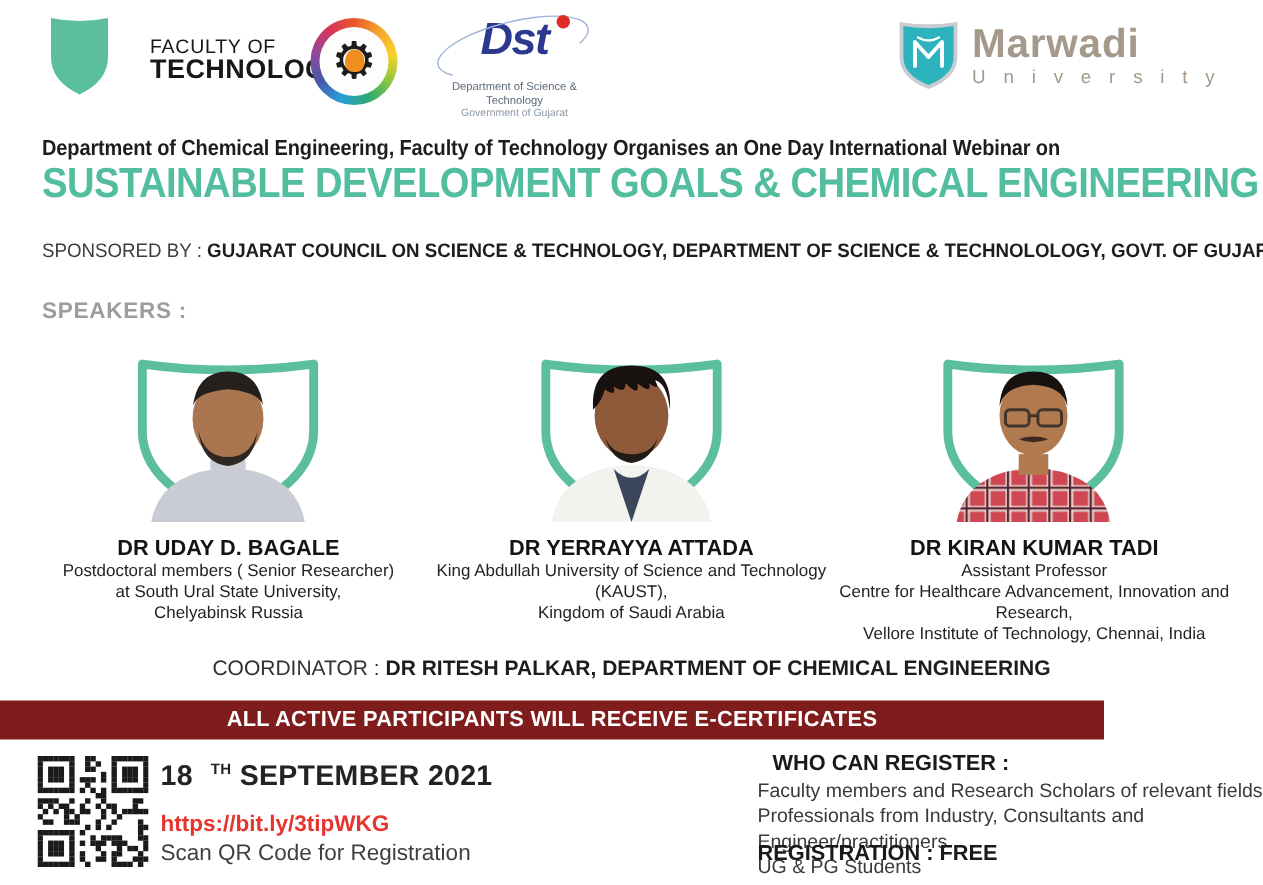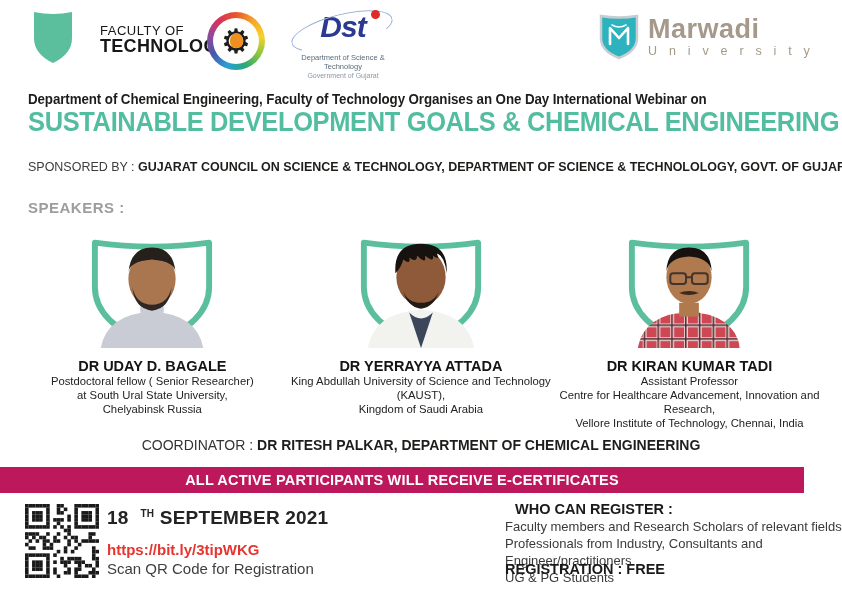--- a/index.html
+++ b/index.html
@@ -53,21 +53,21 @@
   .speaker-row { position:absolute; top:222px; left:18px; width:806px; display:flex; }
   .speaker { width:268.6px; display:flex; flex-direction:column; align-items:center; }
   .portrait { width:160px; height:130px; }
   .sp-name { font-size:14.5px; font-weight:800; color:#141414; margin-top:6px; text-align:center; }
   .sp-line { font-size:11.3px; color:#232323; text-align:center; line-height:1.25; }
   
   .coordinator { position:absolute; top:437px; left:0; width:842px; text-align:center; font-size:14px; color:#1d1d1b; }
   .coordinator .lbl { font-weight:400; color:#333; }
   .coordinator .val { font-weight:800; }
   .banner {
-    position:absolute; top:467px; left:0; width:804px; height:26px; background:#be185d;
+    position:absolute; top:467px; left:0; width:736px; height:26px; background:#7f1d1d;
     display:flex; align-items:center; justify-content:center;
     color:#fff; font-weight:800; font-size:14.5px; letter-spacing:.2px;
   }
   
   .qr { position:absolute; left:25px; top:504px; width:74px; height:74px; }
   .date { position:absolute; left:107px; top:507px; font-size:19px; font-weight:800; color:#232323; letter-spacing:.2px;}
   .date sup { font-size:10px; vertical-align:super;padding-left:12px; }
   .url { position:absolute; left:107px; top:541px; font-size:15px; font-weight:700; color:#e8342e; text-decoration:none; }
   .scan { position:absolute; left:107px; top:560px; font-size:15px; color:#3f3f3f; }
   .who-h { position:absolute; left:505px; top:501px; font-size:14.5px; font-weight:800; color:#1a1a1a;margin-left:10px; }
@@ -140,21 +140,21 @@
         <path d="M22,21 Q80,29 138,21 L138,66 Q138,103 80,124 Q22,103 22,66 Z" fill="#ffffff" stroke="#5bbf9e" stroke-width="6" stroke-linejoin="round"></path>
         <g clip-path="url(#clipA)">
           <path d="M28,128 Q34,94 80,91 Q126,94 132,128 Z" fill="#c9ccd4"></path>
           <rect x="68" y="80" width="24" height="18" rx="8" fill="#c9ccd4"></rect>
           <ellipse cx="80" cy="58" rx="24" ry="28" fill="#a9764f"></ellipse>
           <path d="M56,52 Q58,26 80,26 Q102,26 104,52 Q104,40 80,38 Q56,40 56,52 Z" fill="#26201d"></path>
           <path d="M60,66 Q62,88 80,90 Q98,88 100,66 Q96,84 80,84 Q64,84 60,66 Z" fill="#2e2723"></path>
         </g>
       </svg>
       <div class="sp-name">DR UDAY D. BAGALE</div>
-      <div class="sp-line">Postdoctoral fellow ( Senior Researcher)</div>
+      <div class="sp-line">Postdoctoral members ( Senior Researcher)</div>
       <div class="sp-line">at South Ural State University,</div>
       <div class="sp-line">Chelyabinsk Russia</div>
     </div>
 
     <div class="speaker">
       <svg class="portrait" viewBox="0 0 160 132">
         <defs>
             <clipPath id="clipB">
               <rect x="0" y="0" width="160" height="128"></rect>
             </clipPath>

